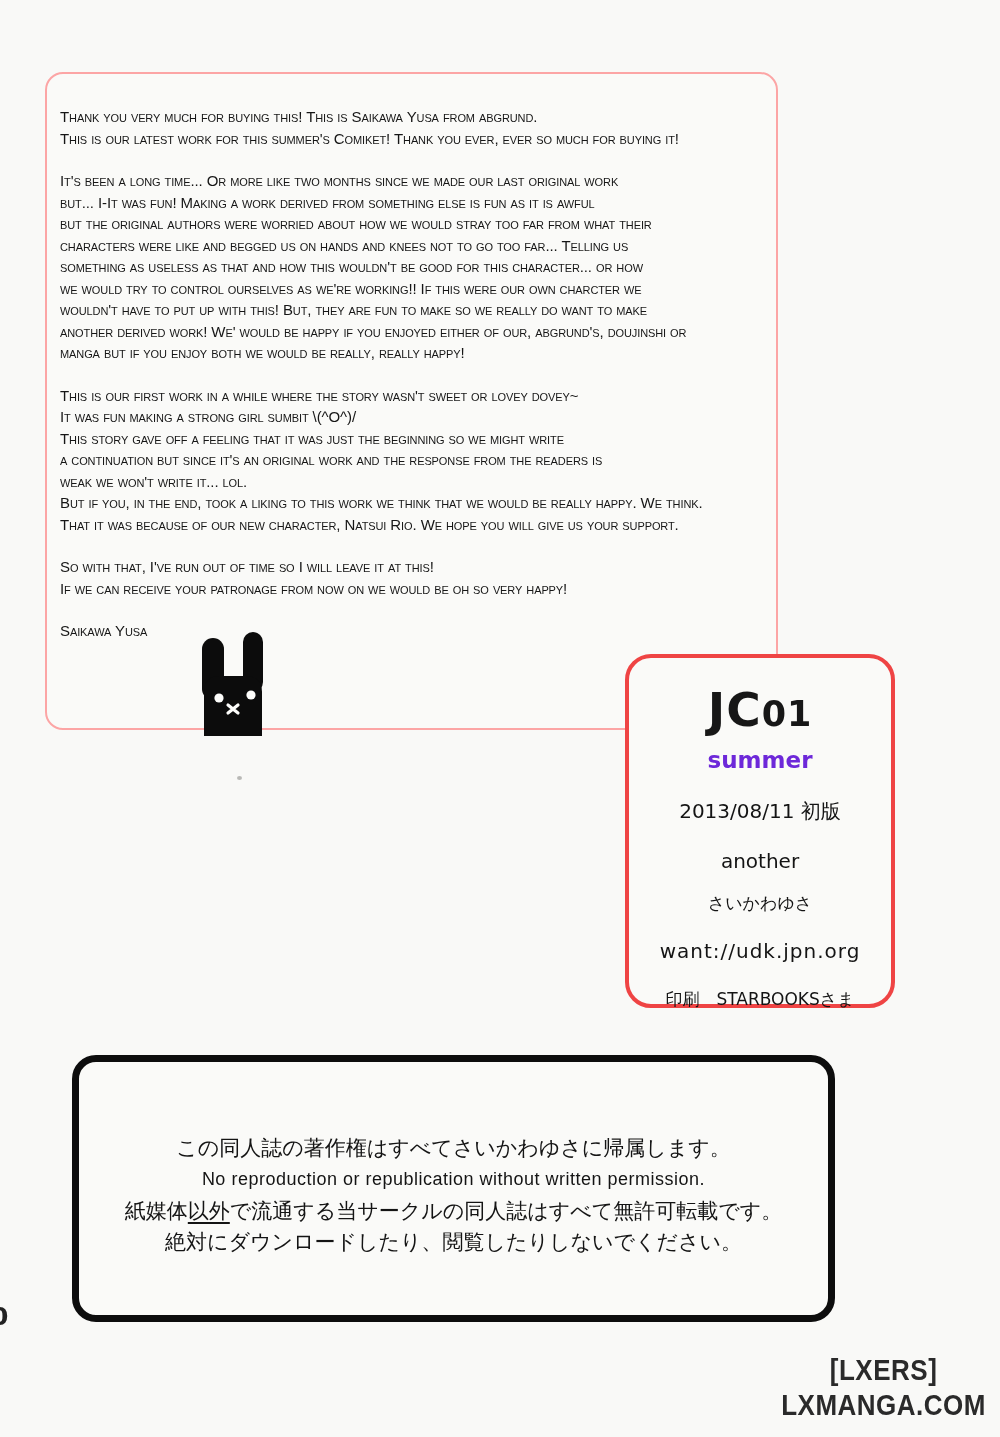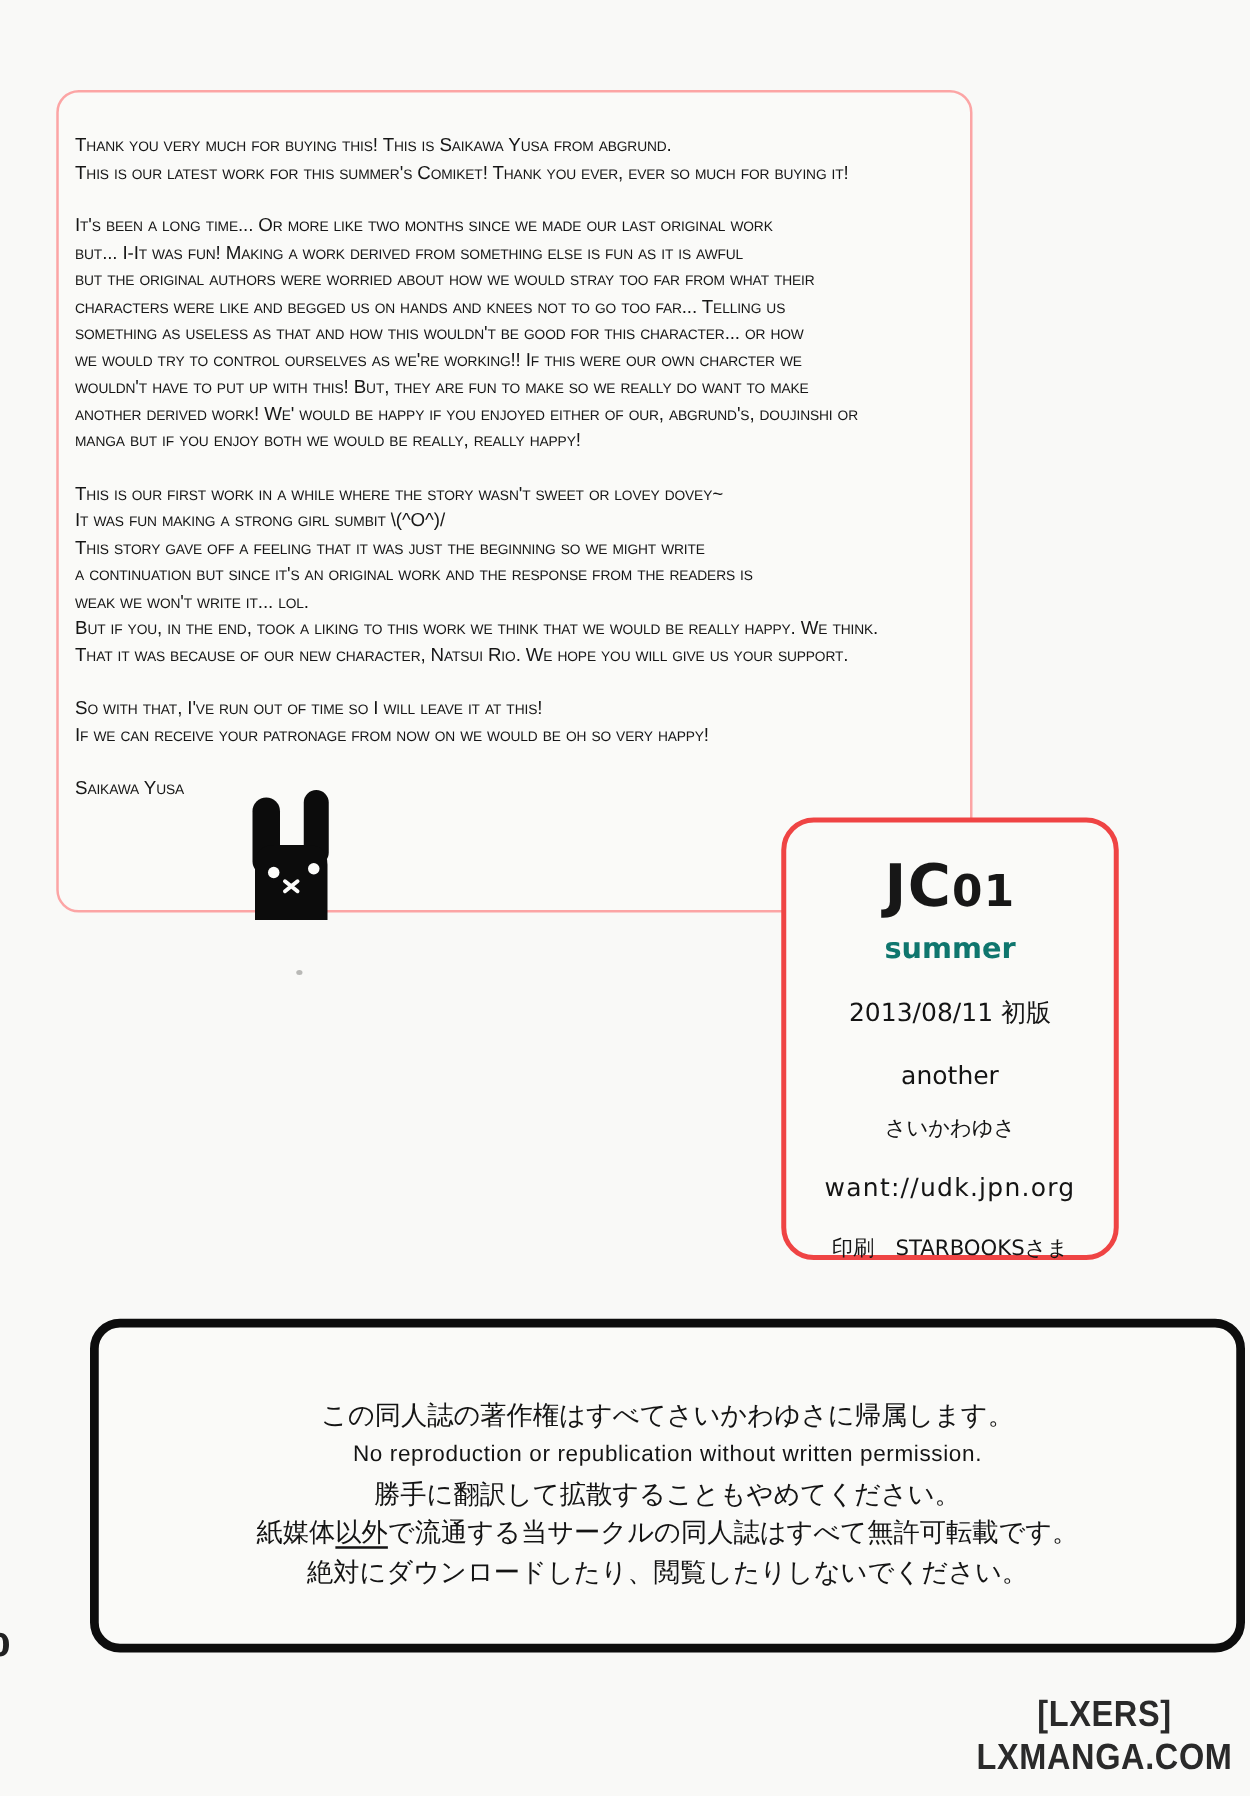--- a/index.html
+++ b/index.html
@@ -92,21 +92,21 @@
     line-height: 48px;
     letter-spacing: 1px;
     color: #171717;
   }
   .colophon-title .t-main { font-size: 47px; }
   .colophon-title .t-num  { font-size: 35px; }
   .colophon-subtitle {
     font-size: 23px;
     font-weight: bold;
     margin-top: 2px;
-    color: #0f766e;
+    color: #6d28d9;
   }
   .colophon-date {
     font-size: 20px;
     margin-top: 25px;
   }
   .colophon-circle {
     font-size: 20px;
     margin-top: 24px;
   }
   .colophon-author {
@@ -121,21 +121,21 @@
   .colophon-printer {
     font-size: 17px;
     margin-top: 25px;
   }
 
   
   .notice-box {
     position: absolute;
     left: 72px;
     top: 1055px;
-    width: 924px;
+    width: 763px;
     height: 267px;
     border: 7px solid #0d0d0d;
     border-radius: 24px;
     box-sizing: border-box;
     background: #fafaf8;
     z-index: 1;
     display: flex;
     flex-direction: column;
     justify-content: center;
     align-items: center;
@@ -237,21 +237,20 @@
     <div class="colophon-date">2013/08/11 初版</div>
     <div class="colophon-circle">another</div>
     <div class="colophon-author">さいかわゆさ</div>
     <div class="colophon-url">want://udk.jpn.org</div>
     <div class="colophon-printer">印刷　STARBOOKSさま</div>
   </div>
 
   <div class="notice-box">
     <div class="notice-line">この同人誌の著作権はすべてさいかわゆさに帰属します。</div>
     <div class="notice-line en">No reproduction or republication without written permission.</div>
-    <div class="notice-line">勝手に翻訳して拡散することもやめてください。</div>
     <div class="notice-line"><span>紙媒体</span><span class="u-line">以外</span><span>で流通する当サークルの同人誌はすべて無許可転載です。</span></div>
     <div class="notice-line">絶対にダウンロードしたり、閲覧したりしないでください。</div>
   </div>
 
   <div class="watermark">
     <div>[LXERS]</div>
     <div>LXMANGA.COM</div>
   </div>
 
   <div class="page-number">0</div>

